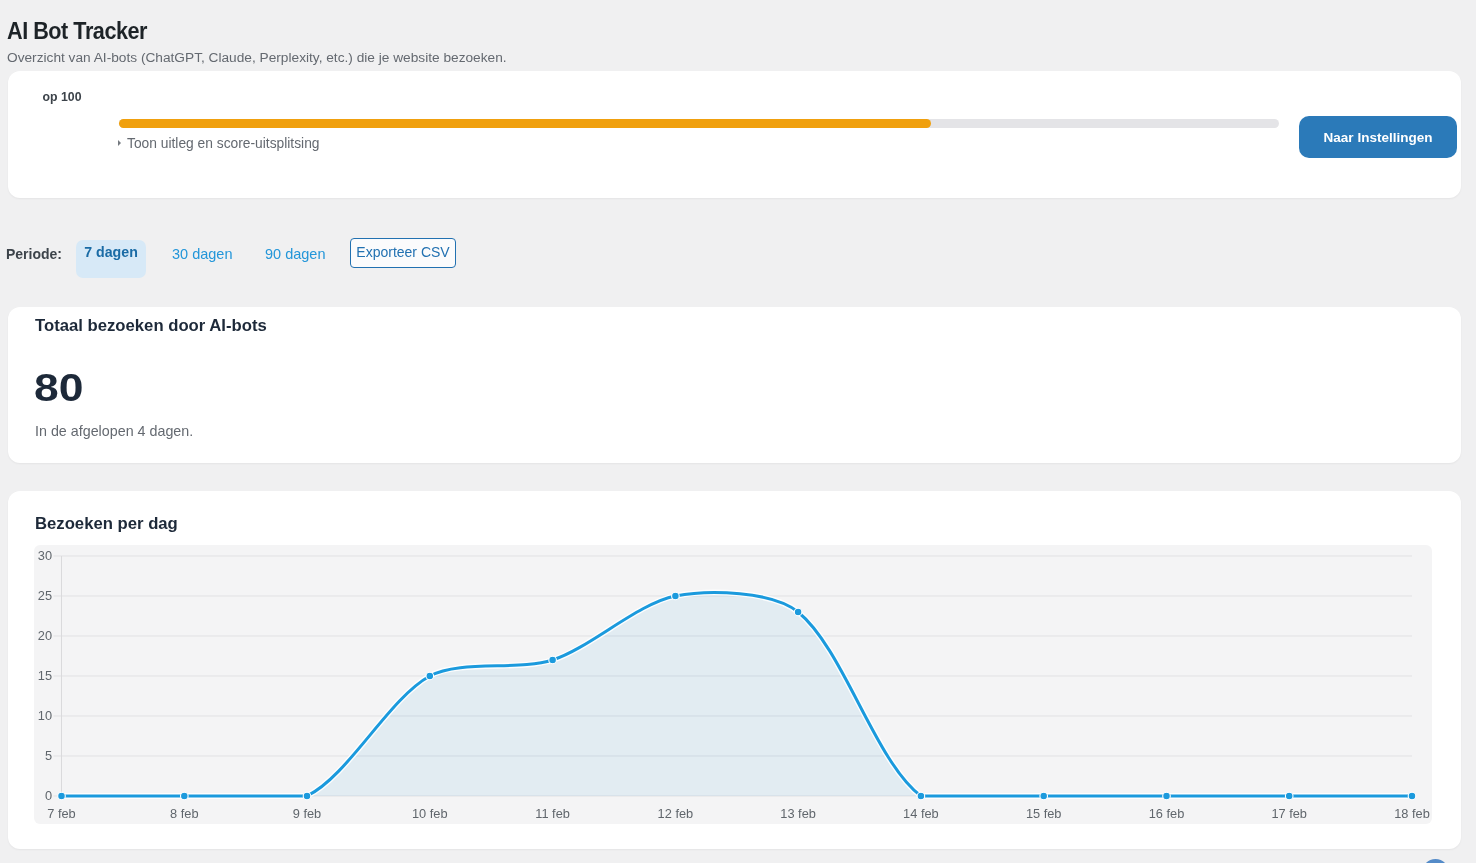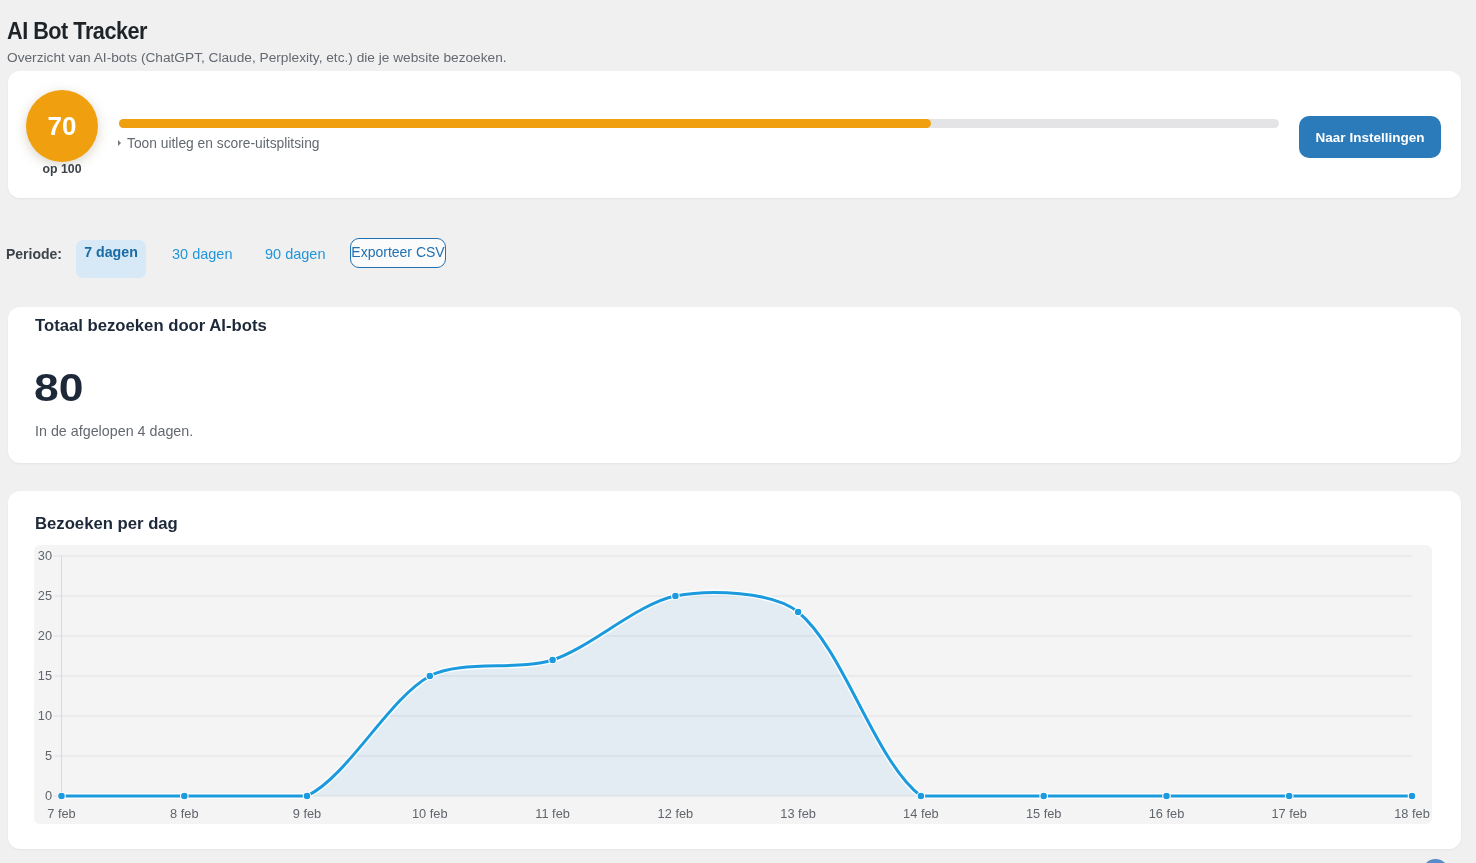--- a/index.html
+++ b/index.html
@@ -10,43 +10,42 @@
   .sub { position:absolute; left:7px; top:50px; font-size:13.7px; color:#646970; }
   .card { position:absolute; left:8px; width:1453px; background:#fff; border-radius:12px; box-shadow:0 1px 2px rgba(0,0,0,0.05); }
   #card1 { top:71px; height:127px; }
   .scorewrap { position:absolute; left:26px; top:90px; width:72px; text-align:center; }
   .scorecircle { width:72px; height:72px; border-radius:50%; background:#f0a00e; color:#fff; font-size:26px; font-weight:700; line-height:72px; text-align:center; box-shadow:0 3px 12px rgba(120,100,60,0.28); }
   .op100 { margin-top:0; font-size:12.3px; font-weight:700; color:#3c434a; }
   .bartrack { position:absolute; left:119px; top:119px; width:1160px; height:9px; background:#e4e4e7; border-radius:5px; }
   .barfill { width:70%; height:9px; background:#f0a00e; border-radius:5px; }
   .summary { position:absolute; left:127px; top:136px; font-size:13.8px; color:#646970; }
   .marker { position:absolute; left:118px; top:140px; width:0; height:0; border-left:3.5px solid #757a80; border-top:3px solid transparent; border-bottom:3px solid transparent; }
-  .btn-primary { position:absolute; left:1299px; top:116px; width:142px; height:42px; background:#2b7ab9; color:#fff; border:none; border-radius:10px; font-family:"Liberation Sans", sans-serif; font-size:13.5px; font-weight:700; }
+  .btn-primary { position:absolute; left:1299px; top:116px; width:158px; height:42px; background:#2b7ab9; color:#fff; border:none; border-radius:10px; font-family:"Liberation Sans", sans-serif; font-size:13.5px; font-weight:700; }
   .periode-label { position:absolute; left:6px; top:246px; font-size:14px; font-weight:700; color:#3c434a; }
   .pill-active { position:absolute; left:76px; top:240px; width:70px; height:38px; background:#d7e9f7; border-radius:7px; color:#1a6ba5; font-size:14.2px; font-weight:700; text-align:center; line-height:25px; }
   .lnk { position:absolute; top:246px; font-size:14.5px; color:#2396d9; text-decoration:none; }
   #lnk30 { left:172px; }
   #lnk90 { left:265px; }
-  .btn-csv { position:absolute; left:350px; top:238px; width:96px; height:30px; background:#fbfbfc; border:1.5px solid #2271b1; border-radius:9px; color:#2271b1; font-family:"Liberation Sans", sans-serif; font-size:14px; text-align:center; line-height:27px; }
+  .btn-csv { position:absolute; left:350px; top:238px; width:106px; height:30px; background:#fbfbfc; border:1.5px solid #2271b1; border-radius:4px; color:#2271b1; font-family:"Liberation Sans", sans-serif; font-size:14px; text-align:center; line-height:27px; }
   #card2 { top:307px; height:156px; }
   .cardtitle { position:absolute; left:35px; font-size:16.7px; font-weight:700; color:#1d2939; }
   .bignum { position:absolute; left:34px; top:366px; font-size:39px; font-weight:700; color:#1d2939; transform:scaleX(1.14); transform-origin:left top; }
   .smallgrey { position:absolute; left:35px; top:423px; font-size:14.3px; color:#646970; }
   #card3 { top:491px; height:358px; }
   .chartpanel { position:absolute; left:34px; top:545px; width:1398px; height:279px; background:#f4f4f5; border-radius:6px; }
   .fab { position:absolute; left:1422px; top:859px; width:27px; height:27px; border-radius:50%; background:#548bc8; }
 </style>
 </head>
 <body>
   <div class="h1">AI Bot Tracker</div>
   <div class="sub">Overzicht van AI-bots (ChatGPT, Claude, Perplexity, etc.) die je website bezoeken.</div>
 
   <div class="card" id="card1"></div>
   <div class="scorewrap">
-    <div class="scorecircle">70</div>
     <div class="op100">op 100</div>
   </div>
   <div class="bartrack">
     <div class="barfill"></div>
   </div>
   <div class="marker"></div>
 <div class="summary">Toon uitleg en score-uitsplitsing</div>
   <button class="btn-primary">Naar Instellingen</button>
 
   <div class="periode-label">Periode:</div>

